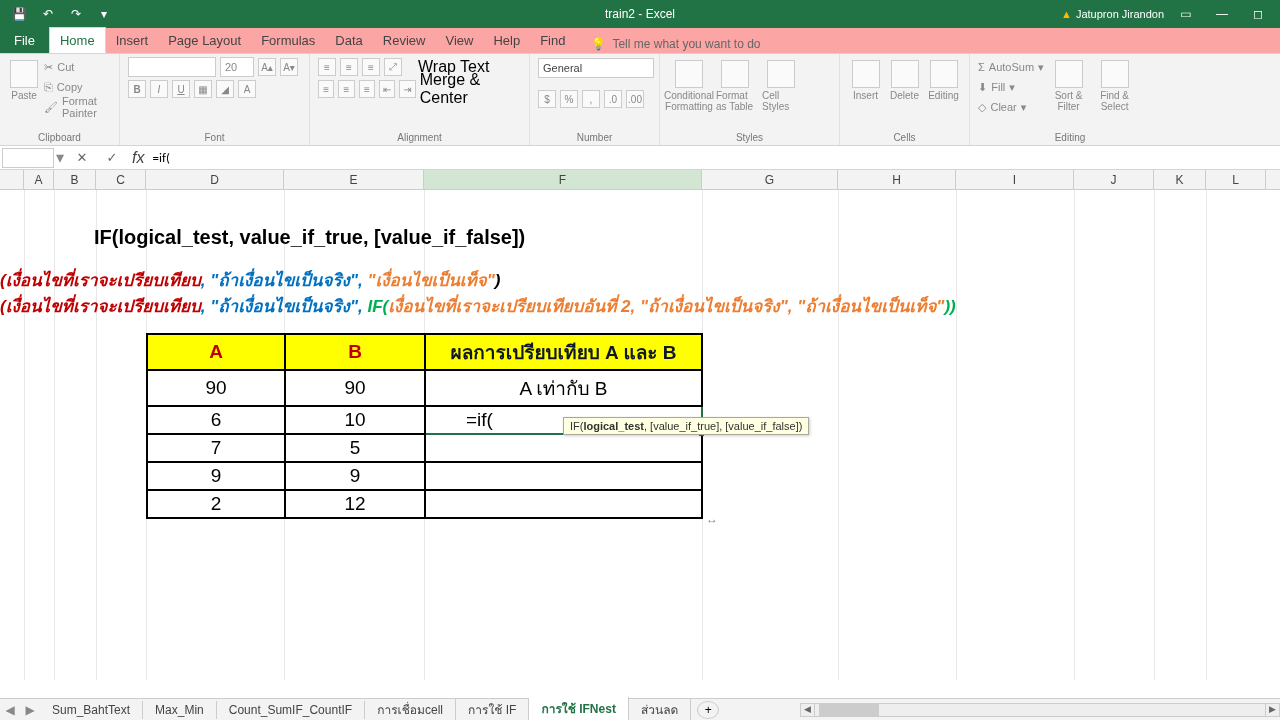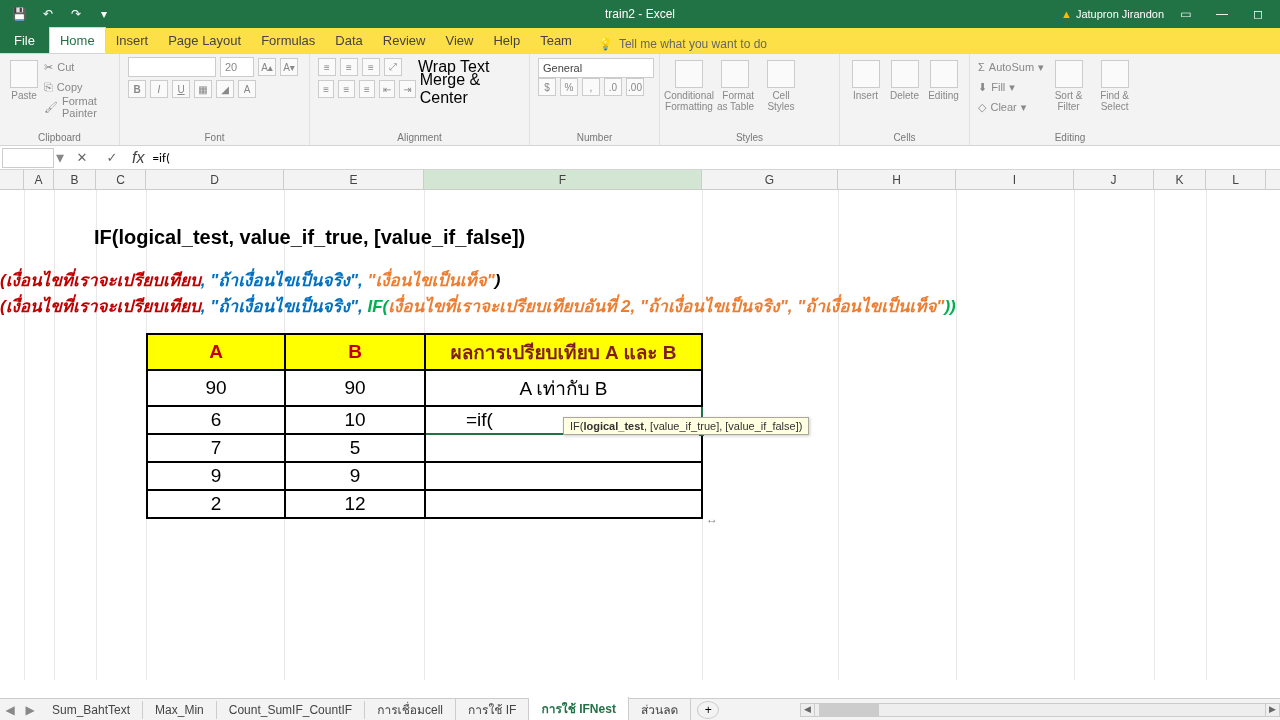--- a/index.html
+++ b/index.html
@@ -8,21 +8,21 @@
 
 .titlebar { height: 28px; background: #217346; display: flex; align-items: center; color: #fff; font-size: 12px; }
 .qat { display: flex; align-items: center; gap: 4px; padding: 0 8px; }
 .qat-btn { width: 24px; height: 20px; display: flex; align-items: center; justify-content: center; color: #fff; cursor: pointer; }
 .titlebar-title { position: absolute; left: 50%; transform: translateX(-50%); font-size: 12px; }
 .titlebar-right { margin-left: auto; display: flex; align-items: center; gap: 8px; padding-right: 8px; }
 .user-badge { display: flex; align-items: center; gap: 4px; font-size: 11px; }
 .window-btn { width: 28px; height: 20px; display: flex; align-items: center; justify-content: center; }
 
 
-.ribbon-tabs { height: 26px; background: #fde047; display: flex; align-items: flex-end; border-bottom: 1px solid #d4d4d4; }
+.ribbon-tabs { height: 26px; background: #fca5a5; display: flex; align-items: flex-end; border-bottom: 1px solid #d4d4d4; }
 .file-tab { background: #217346; color: #fff; padding: 4px 14px; font-size: 13px; height: 26px; display: flex; align-items: center; }
 .rtab { padding: 4px 10px; font-size: 13px; color: #444; height: 26px; display: flex; align-items: center; cursor: pointer; }
 .rtab.active { border: 1px solid #d4d4d4; border-bottom-color: #fff; background: #fff; color: #217346; }
 .tellme { margin-left: 10px; display: flex; align-items: center; gap: 6px; color: #666; font-size: 12px; padding: 2px 6px; }
 
 
 .ribbon { height: 92px; background: #f3f3f3; border-bottom: 1px solid #d4d4d4; display: flex; }
 .rgroup { border-right: 1px solid #e0e0e0; padding: 4px 8px 2px; display: flex; flex-direction: column; justify-content: space-between; }
 .rgroup-label { font-size: 10px; color: #777; text-align: center; margin-top: 2px; }
 .rgroup-body { display: flex; gap: 4px; flex: 1; align-items: flex-start; }
@@ -59,21 +59,21 @@
 .c-red { color: #c00000; }
 .c-blue { color: #0070c0; }
 .c-green { color: #00b050; }
 .c-orange { color: #ed7d31; }
 .c-black { color: #000; }
 
 
 .dtable { position: absolute; border-collapse: collapse; }
 .dtable td { border: 2px solid #000; text-align: center; font-size: 19px; font-family: Tahoma, sans-serif; padding: 2px 8px; }
 .dtable .hdr { background: #ffff00; font-weight: bold; color: #c00000; }
-.dtable .hdr.result { color: #7f1d1d; }
+.dtable .hdr.result { color: #0f172a; }
 .dtable .w-a { width: 138px; }
 .dtable .w-b { width: 140px; }
 .dtable .w-r { width: 277px; }
 .editcell { border: 2px solid #217346 !important; position: relative; text-align: left !important; padding-left: 40px !important; }
 .editcell::after { content: ""; position: absolute; right: -3px; bottom: -3px; width: 5px; height: 5px; background: #217346; }
 
 
 .iftip { position: absolute; background: #ffffe1; border: 1px solid #aca899; font-size: 11px; font-family: "Segoe UI", sans-serif; padding: 2px 6px; color: #333; box-shadow: 1px 1px 3px rgba(0,0,0,0.2); }
 .iftip b { font-weight: bold; }
 
@@ -115,21 +115,21 @@
 <div class="ribbon-tabs">
   <div class="file-tab">File</div>
   <div class="rtab active">Home</div>
   <div class="rtab">Insert</div>
   <div class="rtab">Page Layout</div>
   <div class="rtab">Formulas</div>
   <div class="rtab">Data</div>
   <div class="rtab">Review</div>
   <div class="rtab">View</div>
   <div class="rtab">Help</div>
-  <div class="rtab">Team</div>
+  <div class="rtab">Find</div>
   <div class="tellme">
     <span>💡</span>
     <span>Tell me what you want to do</span>
   </div>
 </div>
 
 <div class="ribbon">
   <div class="rgroup" style="width:120px">
     <div class="rgroup-body">
       <div class="rbtn-lg">
@@ -187,46 +187,46 @@
         <span class="minibtn">≡</span>
         <span class="minibtn">⇤</span>
         <span class="minibtn">⇥</span>
         <span>Merge &amp; Center</span>
       </div>
     </div>
     <div class="rgroup-label">Alignment</div>
   </div>
 
   <div class="rgroup" style="width:130px">
-    <div class="rgroup-body" style="flex-direction:column;gap:0">
+    <div class="rgroup-body" style="flex-direction:column;gap:12px">
       <input class="numfmt" value="General" style="">
       <div class="rrow">
         <span class="minibtn">$</span>
         <span class="minibtn">%</span>
         <span class="minibtn">,</span>
         <span class="minibtn">.0</span>
         <span class="minibtn">.00</span>
       </div>
     </div>
     <div class="rgroup-label">Number</div>
   </div>
 
   <div class="rgroup" style="width:180px">
     <div class="rgroup-body">
       <div class="rbtn-lg">
           <div class="ricon"></div>
           <span style="text-align:center">Conditional Formatting</span>
         </div>
       <div class="rbtn-lg">
           <div class="ricon"></div>
-          <span style="text-align:right">Format as Table</span>
-        </div>
-      <div class="rbtn-lg">
-          <div class="ricon"></div>
-          <span style="text-align:center">Cell Styles</span>
+          <span style="text-align:left">Format as Table</span>
+        </div>
+      <div class="rbtn-lg">
+          <div class="ricon"></div>
+          <span style="text-align:left">Cell Styles</span>
         </div>
     </div>
     <div class="rgroup-label">Styles</div>
   </div>
 
   <div class="rgroup" style="width:130px">
     <div class="rgroup-body">
       <div class="rbtn-lg">
           <div class="ricon"></div>
           <span>Insert</span>

